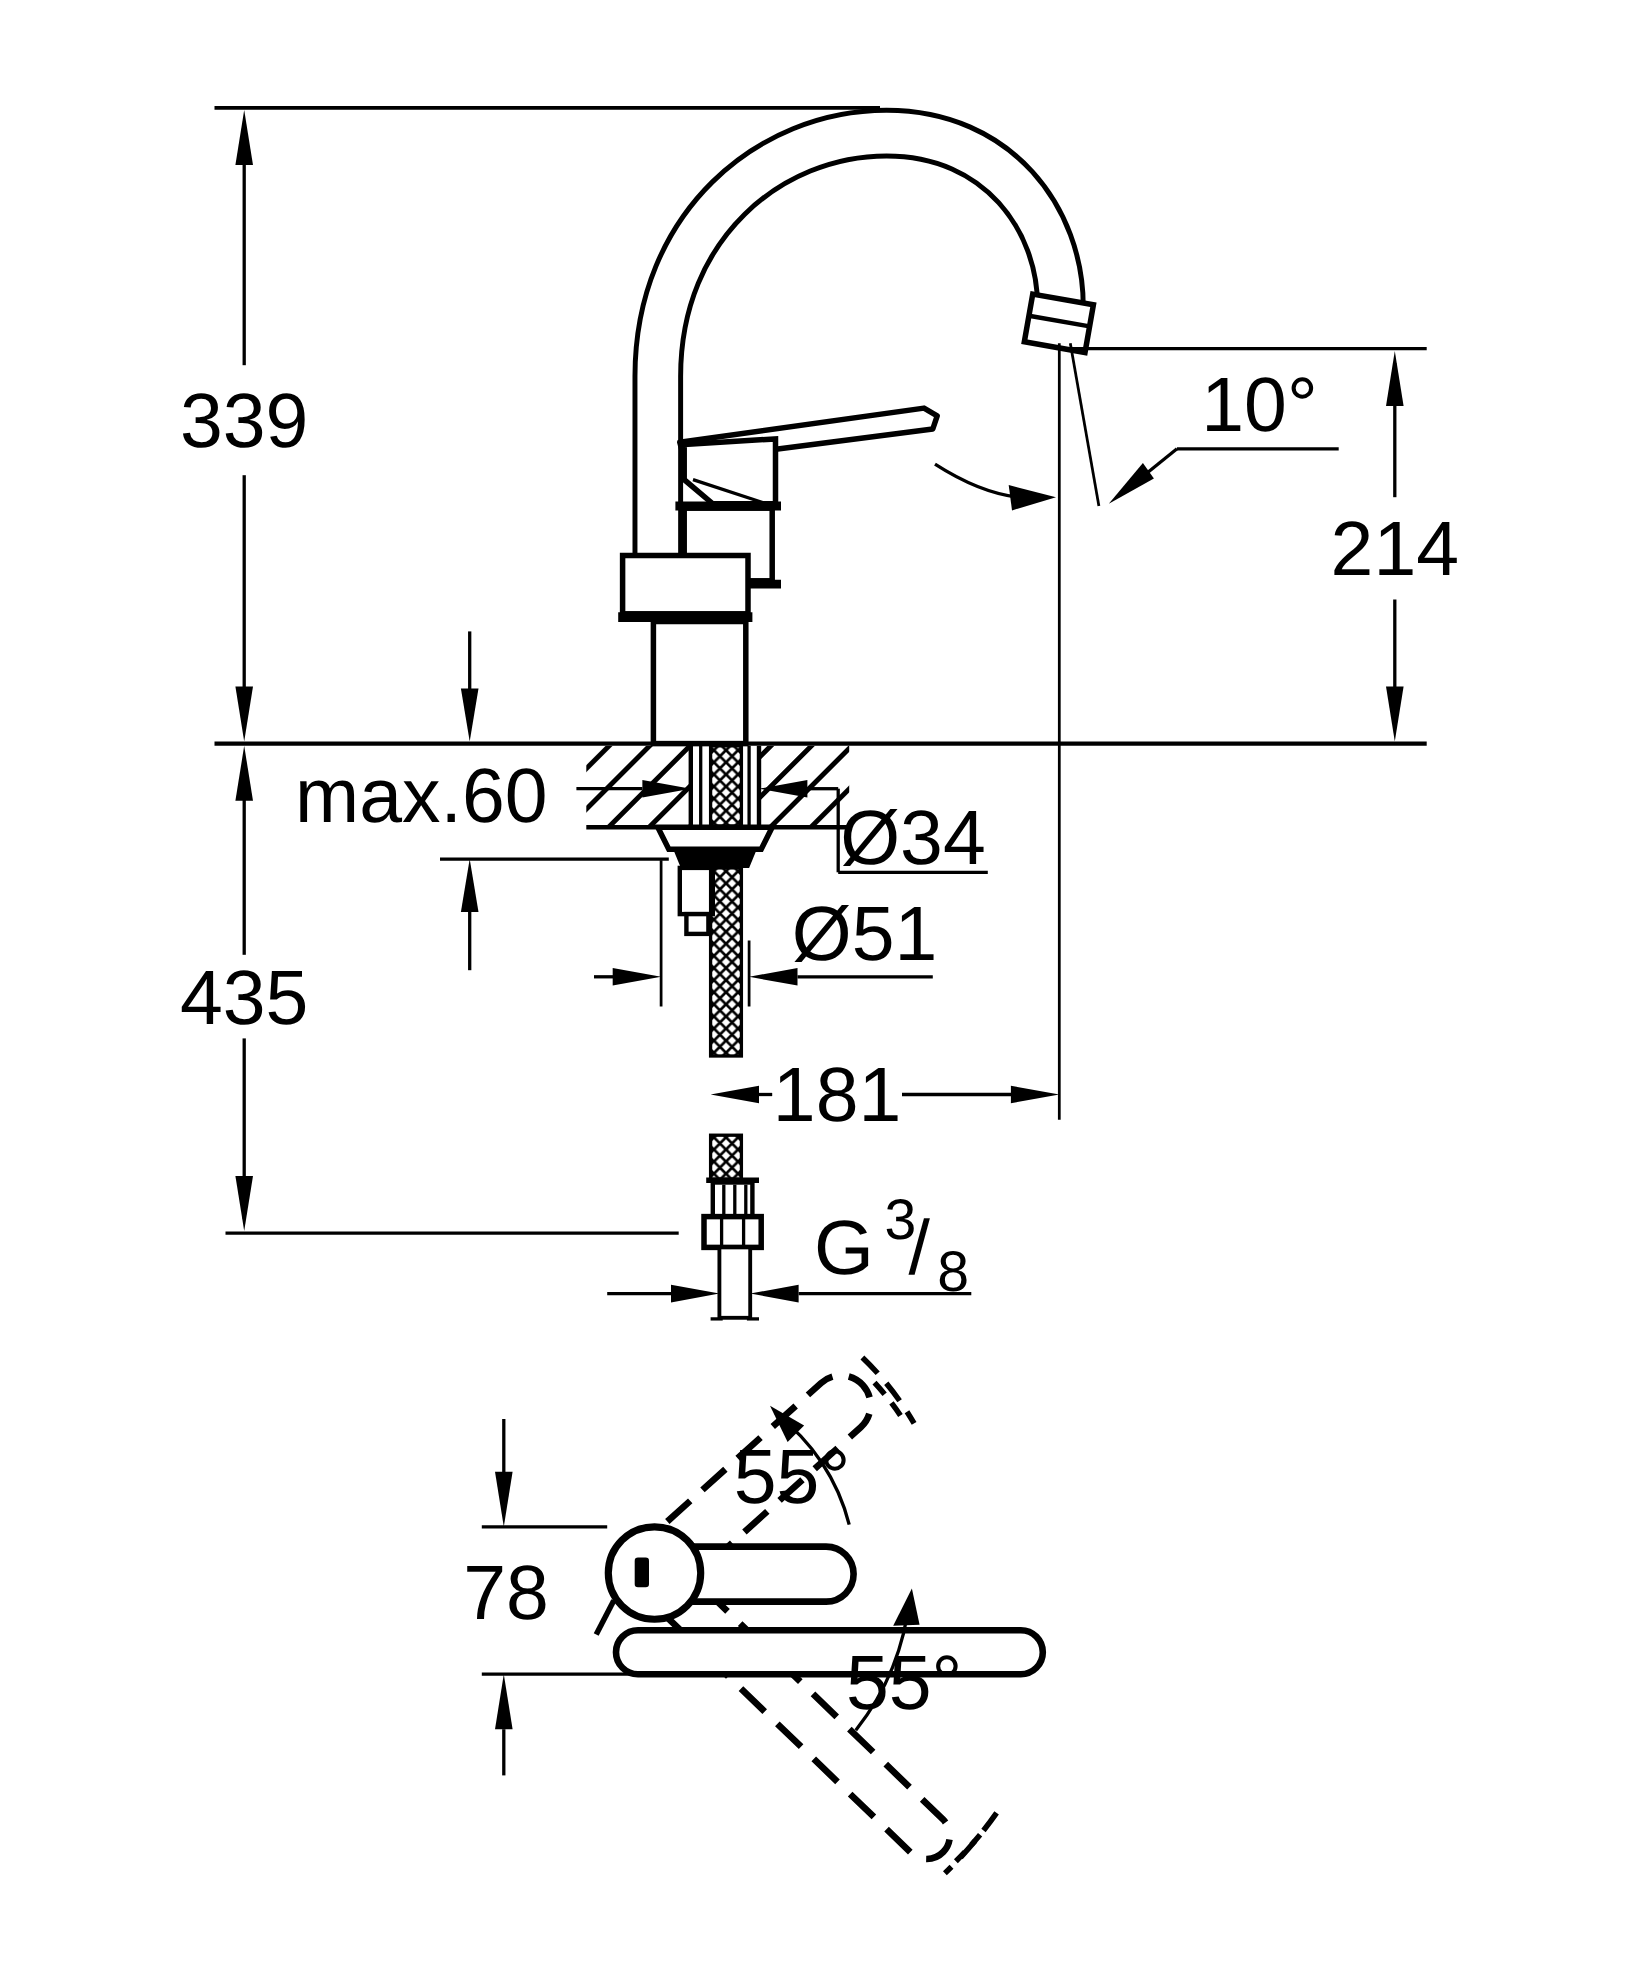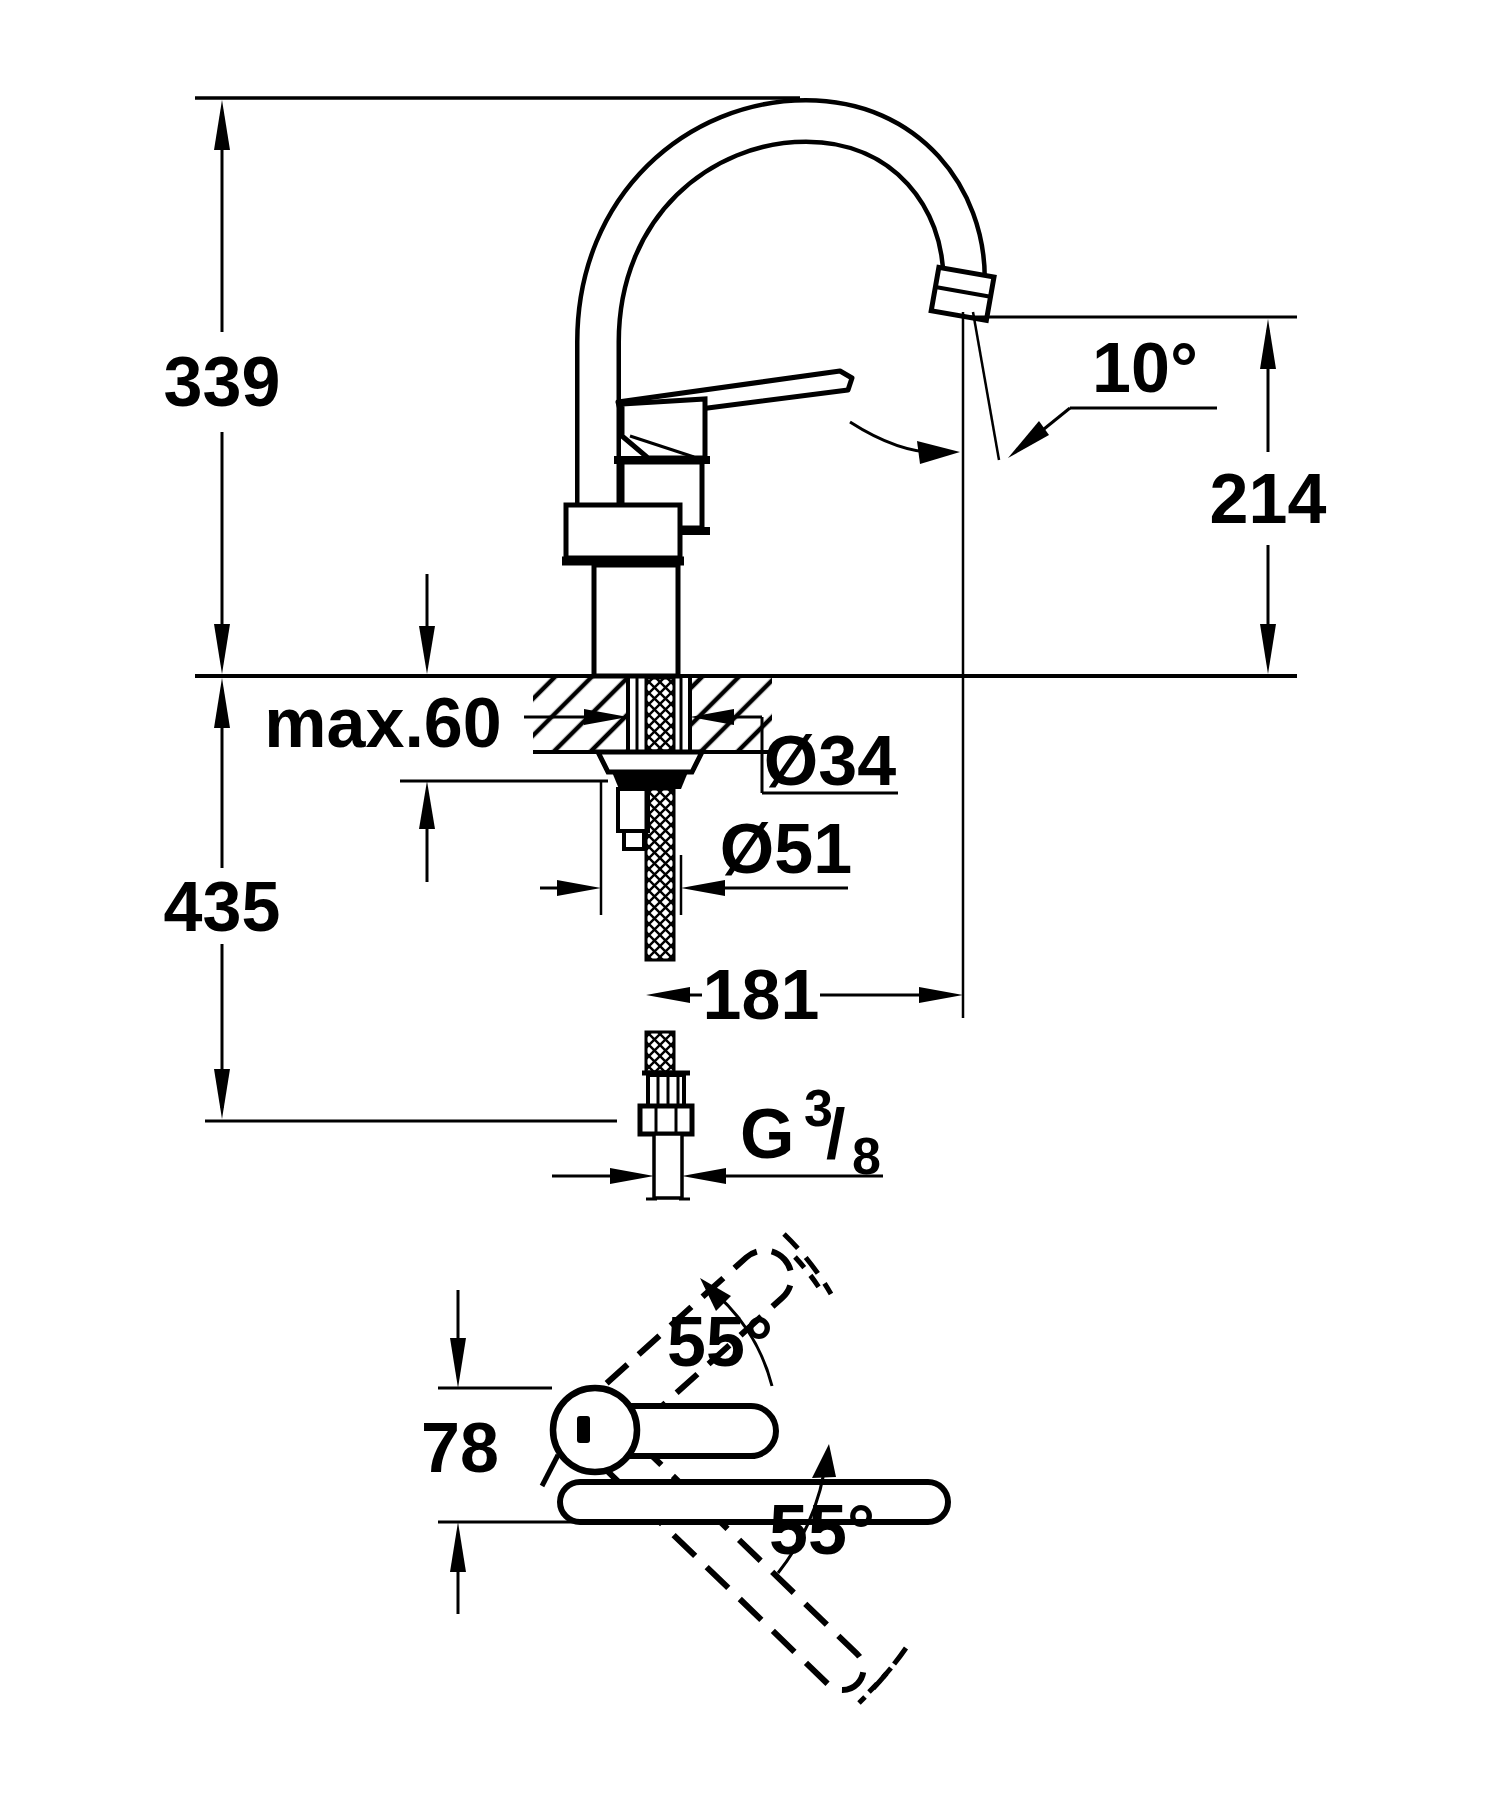--- a/index.html
+++ b/index.html
@@ -1,16 +1,16 @@
 <!DOCTYPE html>
 <html><head>
 <meta charset="utf-8">
 <style>
   html,body{margin:0;padding:0;background:#fff;}
-  .sheet{width:1500px;height:1798px;background:#fff;position:relative;overflow:hidden;font-weight:bold;}
+  .sheet{width:1500px;height:1798px;background:#fff;position:relative;overflow:hidden;}
   svg{display:block;}
   text{font-family:"Liberation Sans","DejaVu Sans",sans-serif;fill:#000;}
   .dim{font-size:70px;}
   .frac{font-size:52px;}
 </style>
 </head>
 <body>
 
 <div class="sheet">
 <svg width="1500" height="1798" viewBox="0 0 1500 1798">

